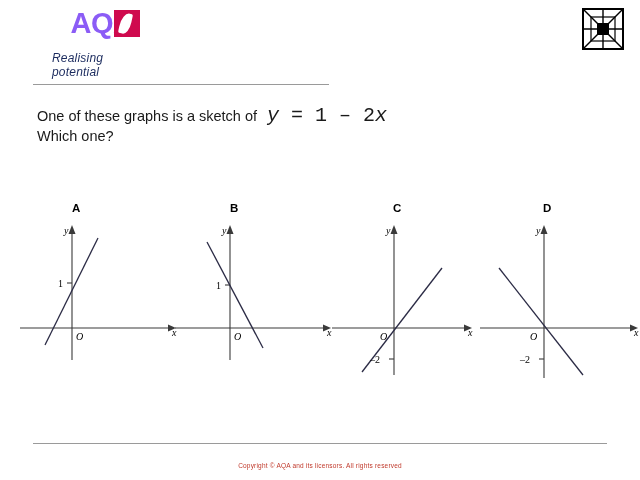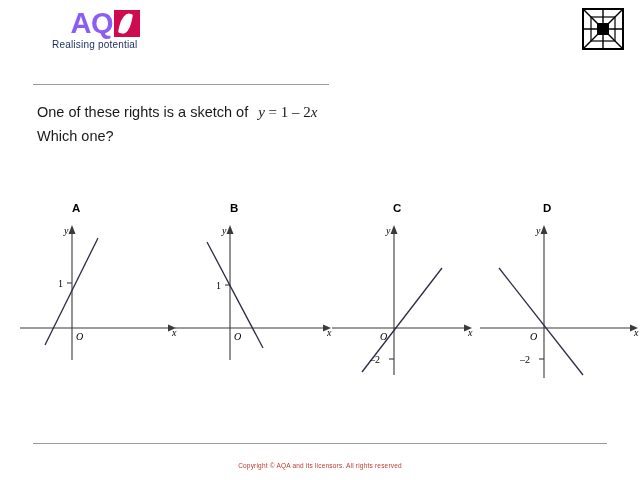--- a/index.html
+++ b/index.html
@@ -27,24 +27,25 @@
   .logo-text {
     font-family: "Liberation Sans", sans-serif;
     font-weight: bold;
     font-size: 29px;
     letter-spacing: -0.5px;
     color: #8b5cf6;
     line-height: 30px;
     text-align: center;
   }
   .logo-tag {
-    font-size: 10px;
+    font-size: 12px;
     color: #1b2b5e;
     letter-spacing: 0.2px;
-    margin-top: 1px;
+    margin-top: 13px;
+    font-style: italic;
   }
   .logo-mark {
     position: absolute;
     left: 62px;
     top: 2px;
     width: 26px;
     height: 27px;
     background: #cf0a4e;
   }
   .logo-mark:after {
@@ -91,22 +92,22 @@
   .q-line {
     position: absolute;
     left: 37px;
     font-size: 14.5px;
     color: #1a1a1a;
     white-space: nowrap;
   }
   .q-line1 { top: 104px; }
   .q-line2 { top: 128px; }
   .eq {
-    font-family: Liberation Serif, serif;
-    font-size: 15px;
+    font-family: Liberation Mono, monospace;
+    font-size: 20px;
     margin-left: 10px;
   }
   .ital { font-style: italic; }
 
   
   .graph {
     position: absolute;
     top: 200px;
     width: 160px;
     height: 175px;
@@ -169,21 +170,21 @@
     <line x1="19" y1="0" x2="19" y2="38" stroke="#000" stroke-width="1.4"></line>
     <line x1="0" y1="19" x2="38" y2="19" stroke="#000" stroke-width="1.4"></line>
     <rect x="7" y="7" width="24" height="24" fill="none" stroke="#000" stroke-width="1.2"></rect>
     <rect x="13" y="13" width="12" height="12" fill="#000"></rect>
   </svg>
 </div>
 
 <div class="rule-top"></div>
 
 <div class="q-line q-line1">
-  <span>One of these rights is a sketch of</span><span class="eq"><span class="ital">y</span><span> = 1 – 2</span><span class="ital">x</span></span>
+  <span>One of these graphs is a sketch of</span><span class="eq"><span class="ital">y</span><span> = 1 – 2</span><span class="ital">x</span></span>
 </div>
 
 <div class="q-line q-line2">Which one?</div>
 
 <div class="graph" style="left:20px;">
   <div class="label" style="left:52px;">A</div>
   <svg width="160" height="150" viewBox="0 0 160 150">
     <line x1="0" y1="108" x2="148" y2="108" stroke="#3a3a3a" stroke-width="1.1"></line>
     <polygon points="148,104.5 156,108 148,111.5" fill="#3a3a3a"></polygon>
     <line x1="52" y1="140" x2="52" y2="14" stroke="#3a3a3a" stroke-width="1.1"></line>

